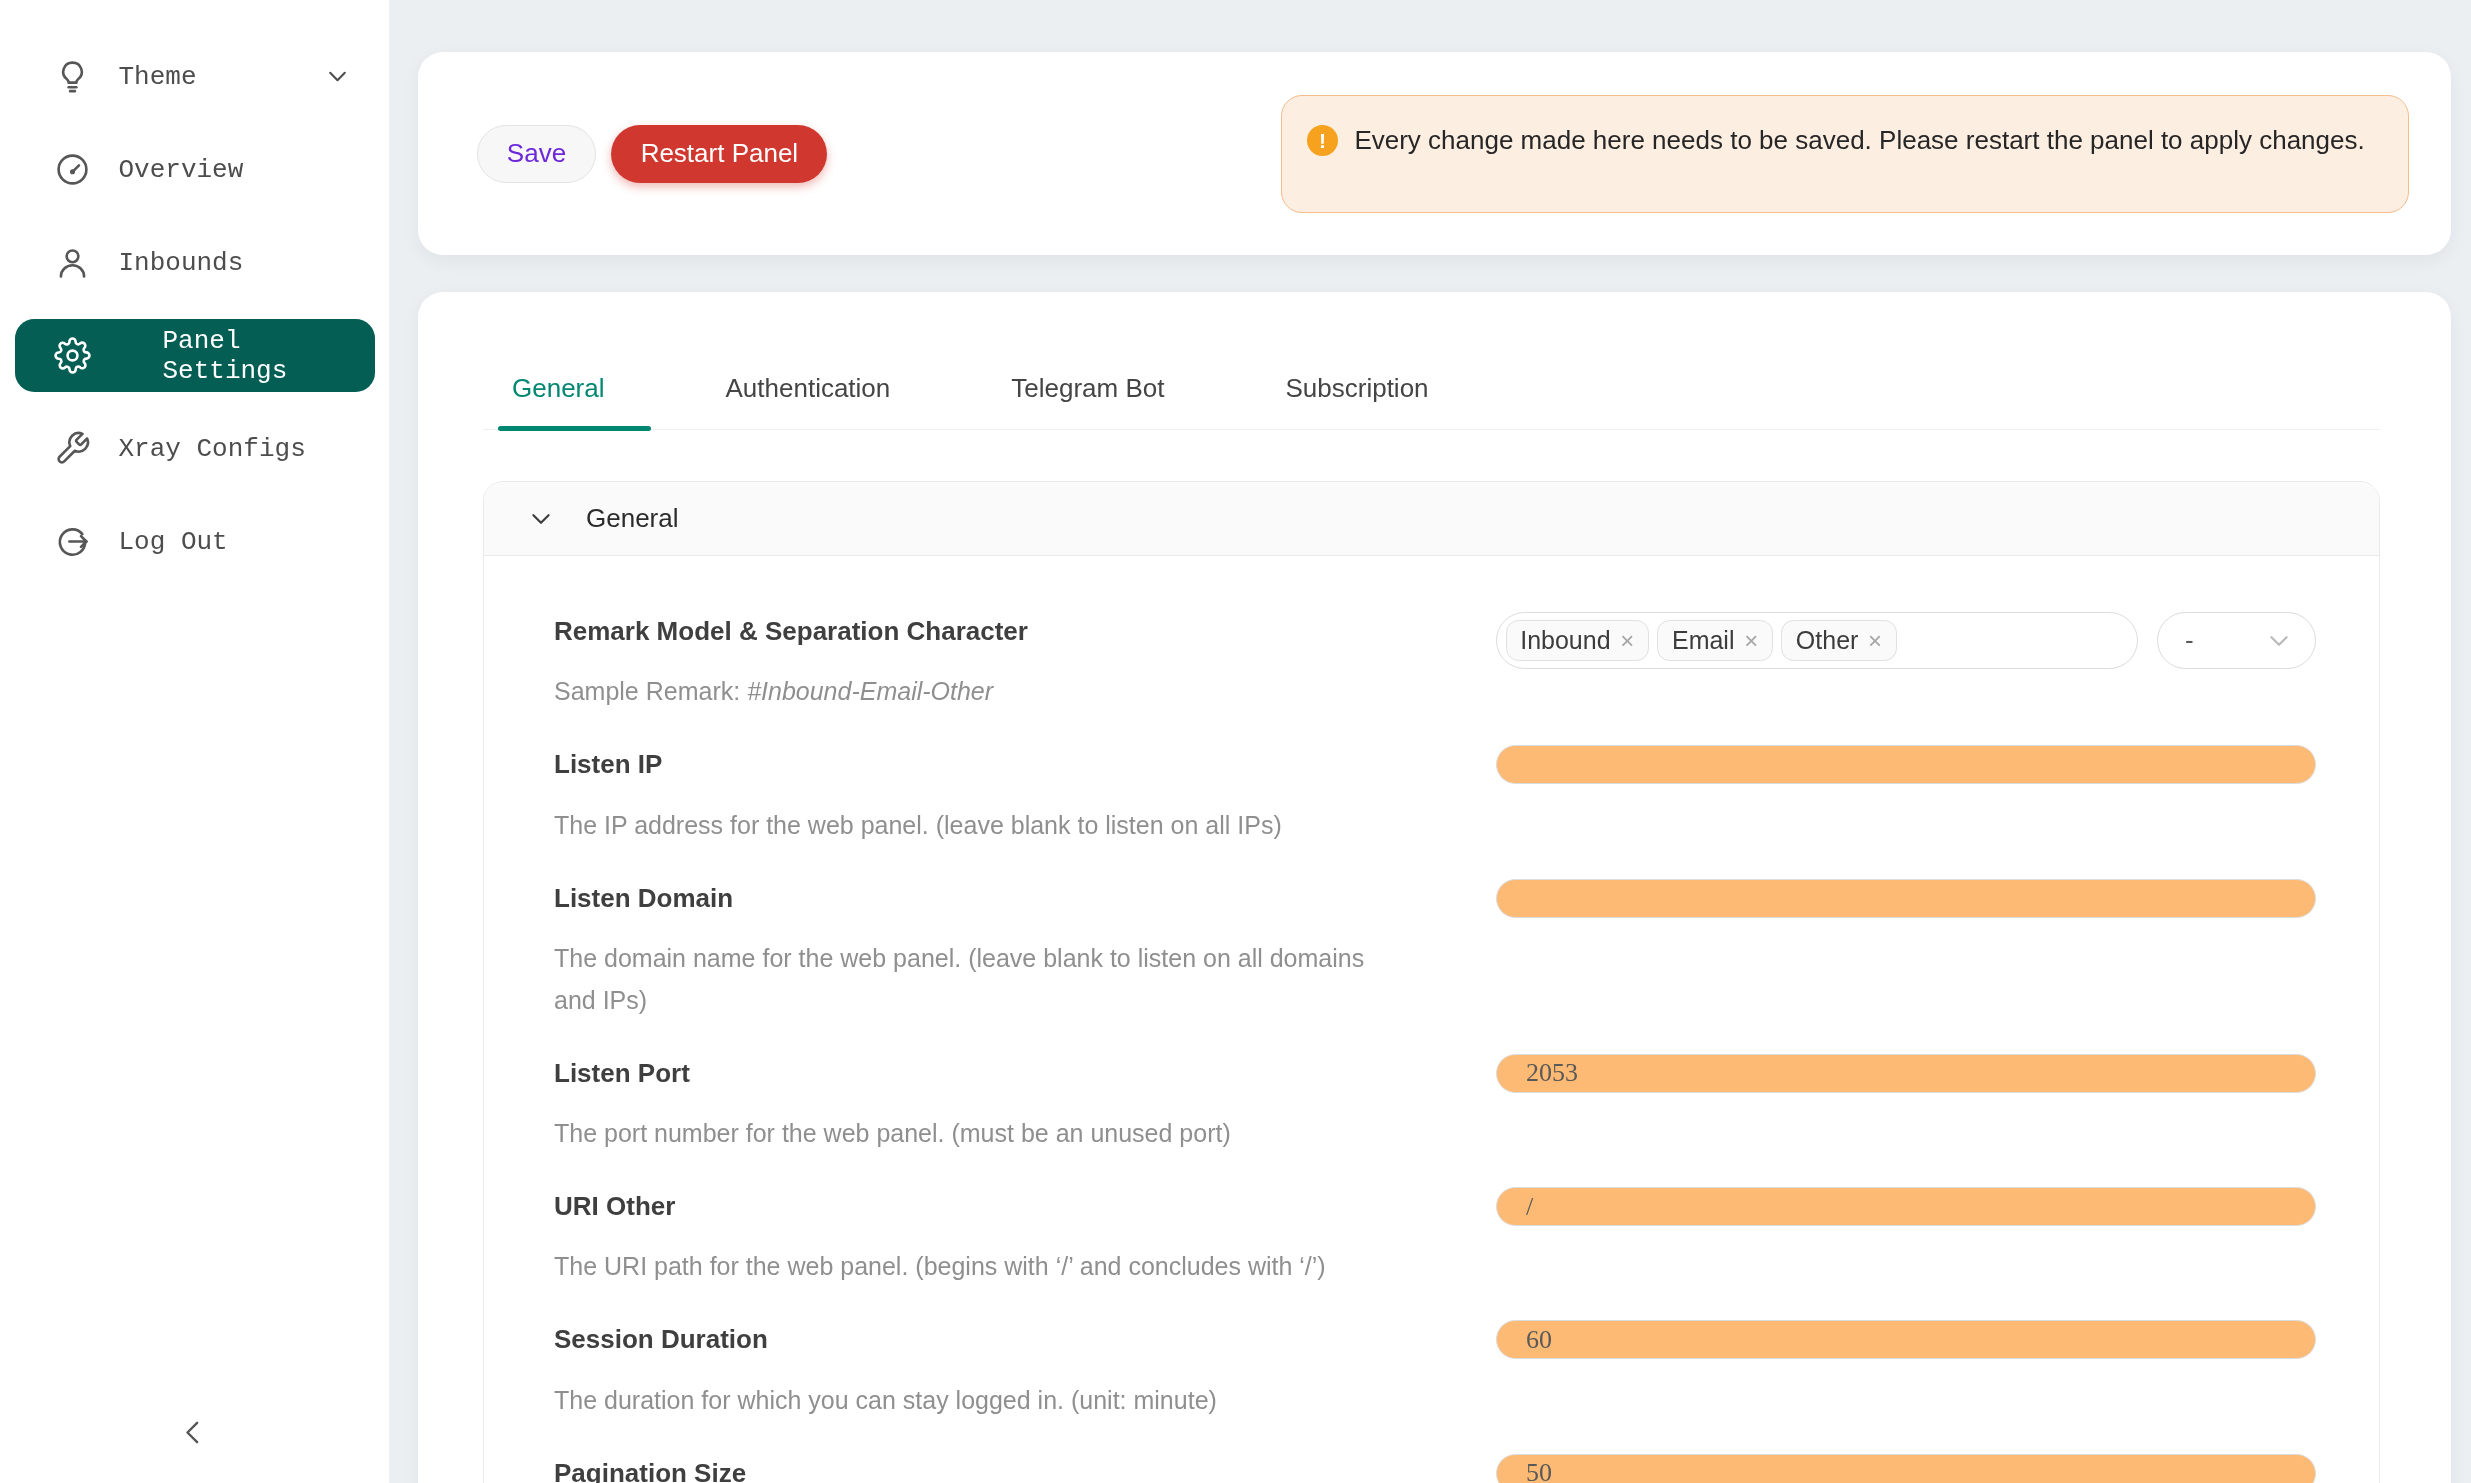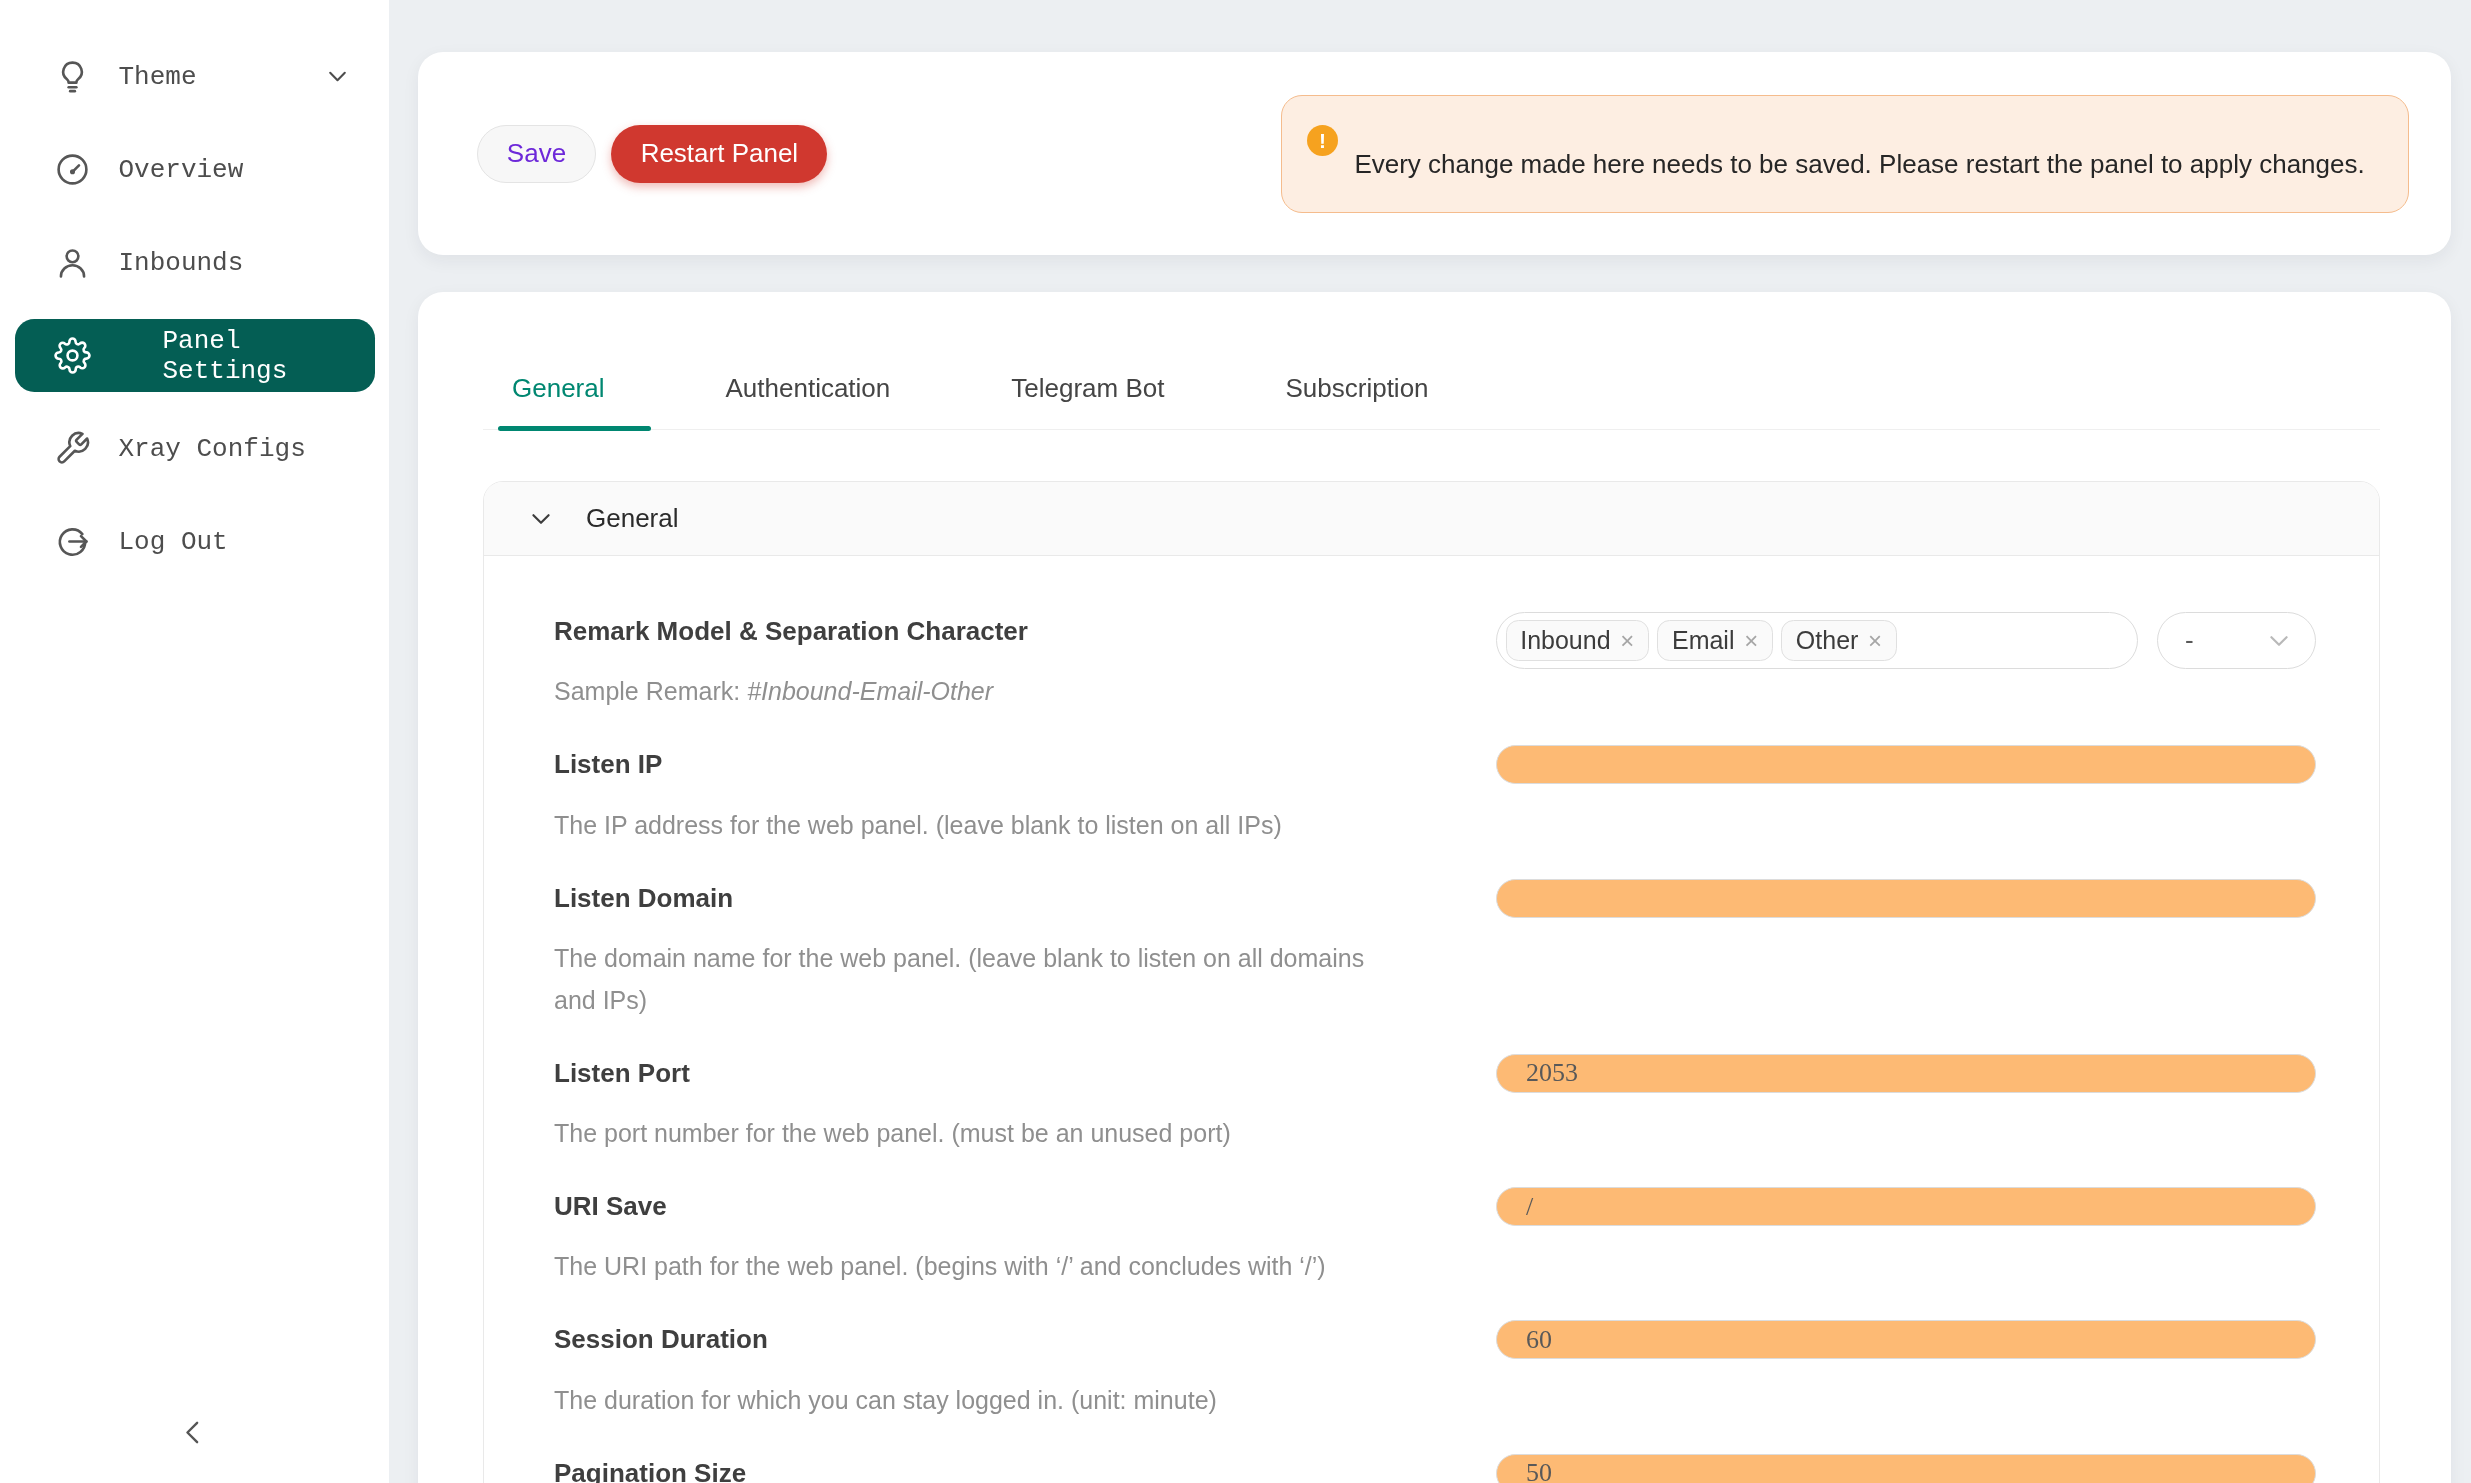--- a/index.html
+++ b/index.html
@@ -56,21 +56,21 @@
   .alert {
     margin-left: auto; width: 1128px; min-height: 118px;
     background: #fdeee2; border: 1.9px solid #f5bc8d; border-radius: 21px;
     display: flex; align-items: flex-start; padding: 23px 29px 23px 25px;
   }
   .alert-icon {
     width: 31px; height: 31px; flex-shrink: 0; border-radius: 50%;
     background: #f6a21f; color: #fff; font-size: 21px; font-weight: bold;
     display: flex; align-items: center; justify-content: center; margin-top: 6.8px; margin-right: 16.4px;
   }
-  .alert-text { font-size: 26px; color: #262626; line-height: 42px; margin-top: 24px; }
+  .alert-text { font-size: 26px; color: #262626; line-height: 42px; }
 
   
   .content {
     margin-top: 37px; flex: 1 0 auto; margin-bottom: -58px;
     padding: 81px 71px 0 65px;
   }
   .tabs-row { border-bottom: 1.9px solid #efefef; }
   .tabs { display: flex; gap: 121px; margin-left: 29px; }
   .tab {
     font-size: 26px; color: #454545; padding-bottom: 25px; position: relative;
@@ -285,21 +285,21 @@
               <div class="field-info">
                 <div class="field-label">Listen Port</div>
                 <div class="field-desc"><span>The port number for the web panel. (must be an unused port)</span></div>
               </div>
               <div class="field-control">
                 <input class="text-input" type="text" value="2053" style="">
               </div>
             </div>
             <div class="field-row">
               <div class="field-info">
-                <div class="field-label">URI Save</div>
+                <div class="field-label">URI Other</div>
                 <div class="field-desc"><span>The URI path for the web panel. (begins with ‘/’ and concludes with ‘/’)</span></div>
               </div>
               <div class="field-control">
                 <input class="text-input" type="text" value="/" style="">
               </div>
             </div>
             <div class="field-row">
               <div class="field-info">
                 <div class="field-label">Session Duration</div>
                 <div class="field-desc"><span>The duration for which you can stay logged in. (unit: minute)</span></div>

